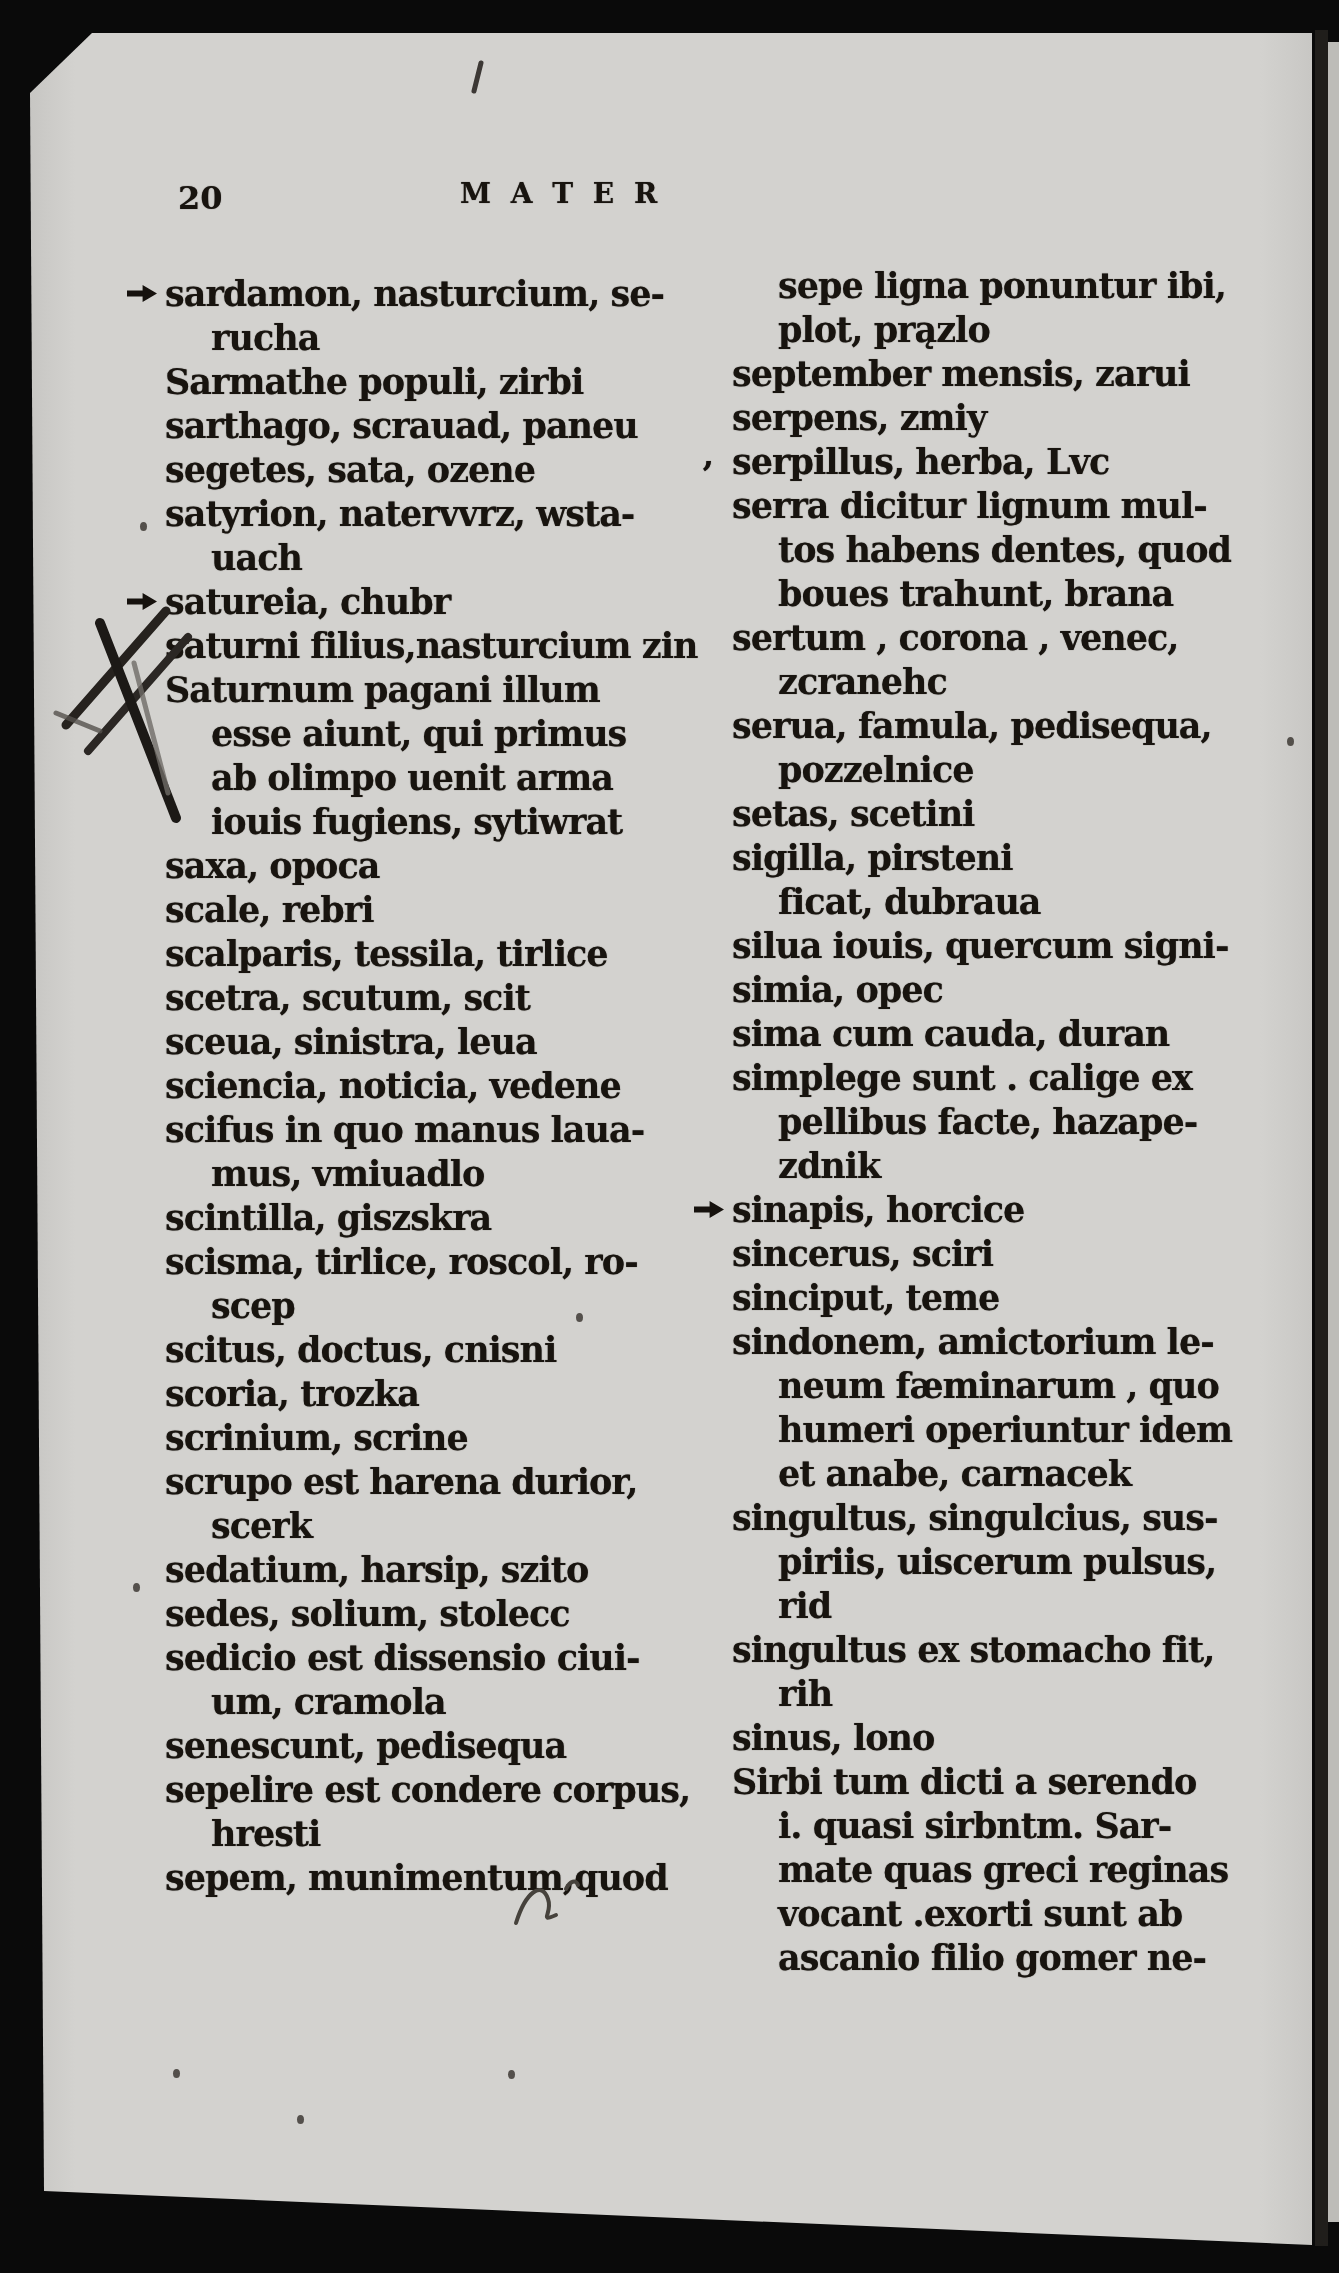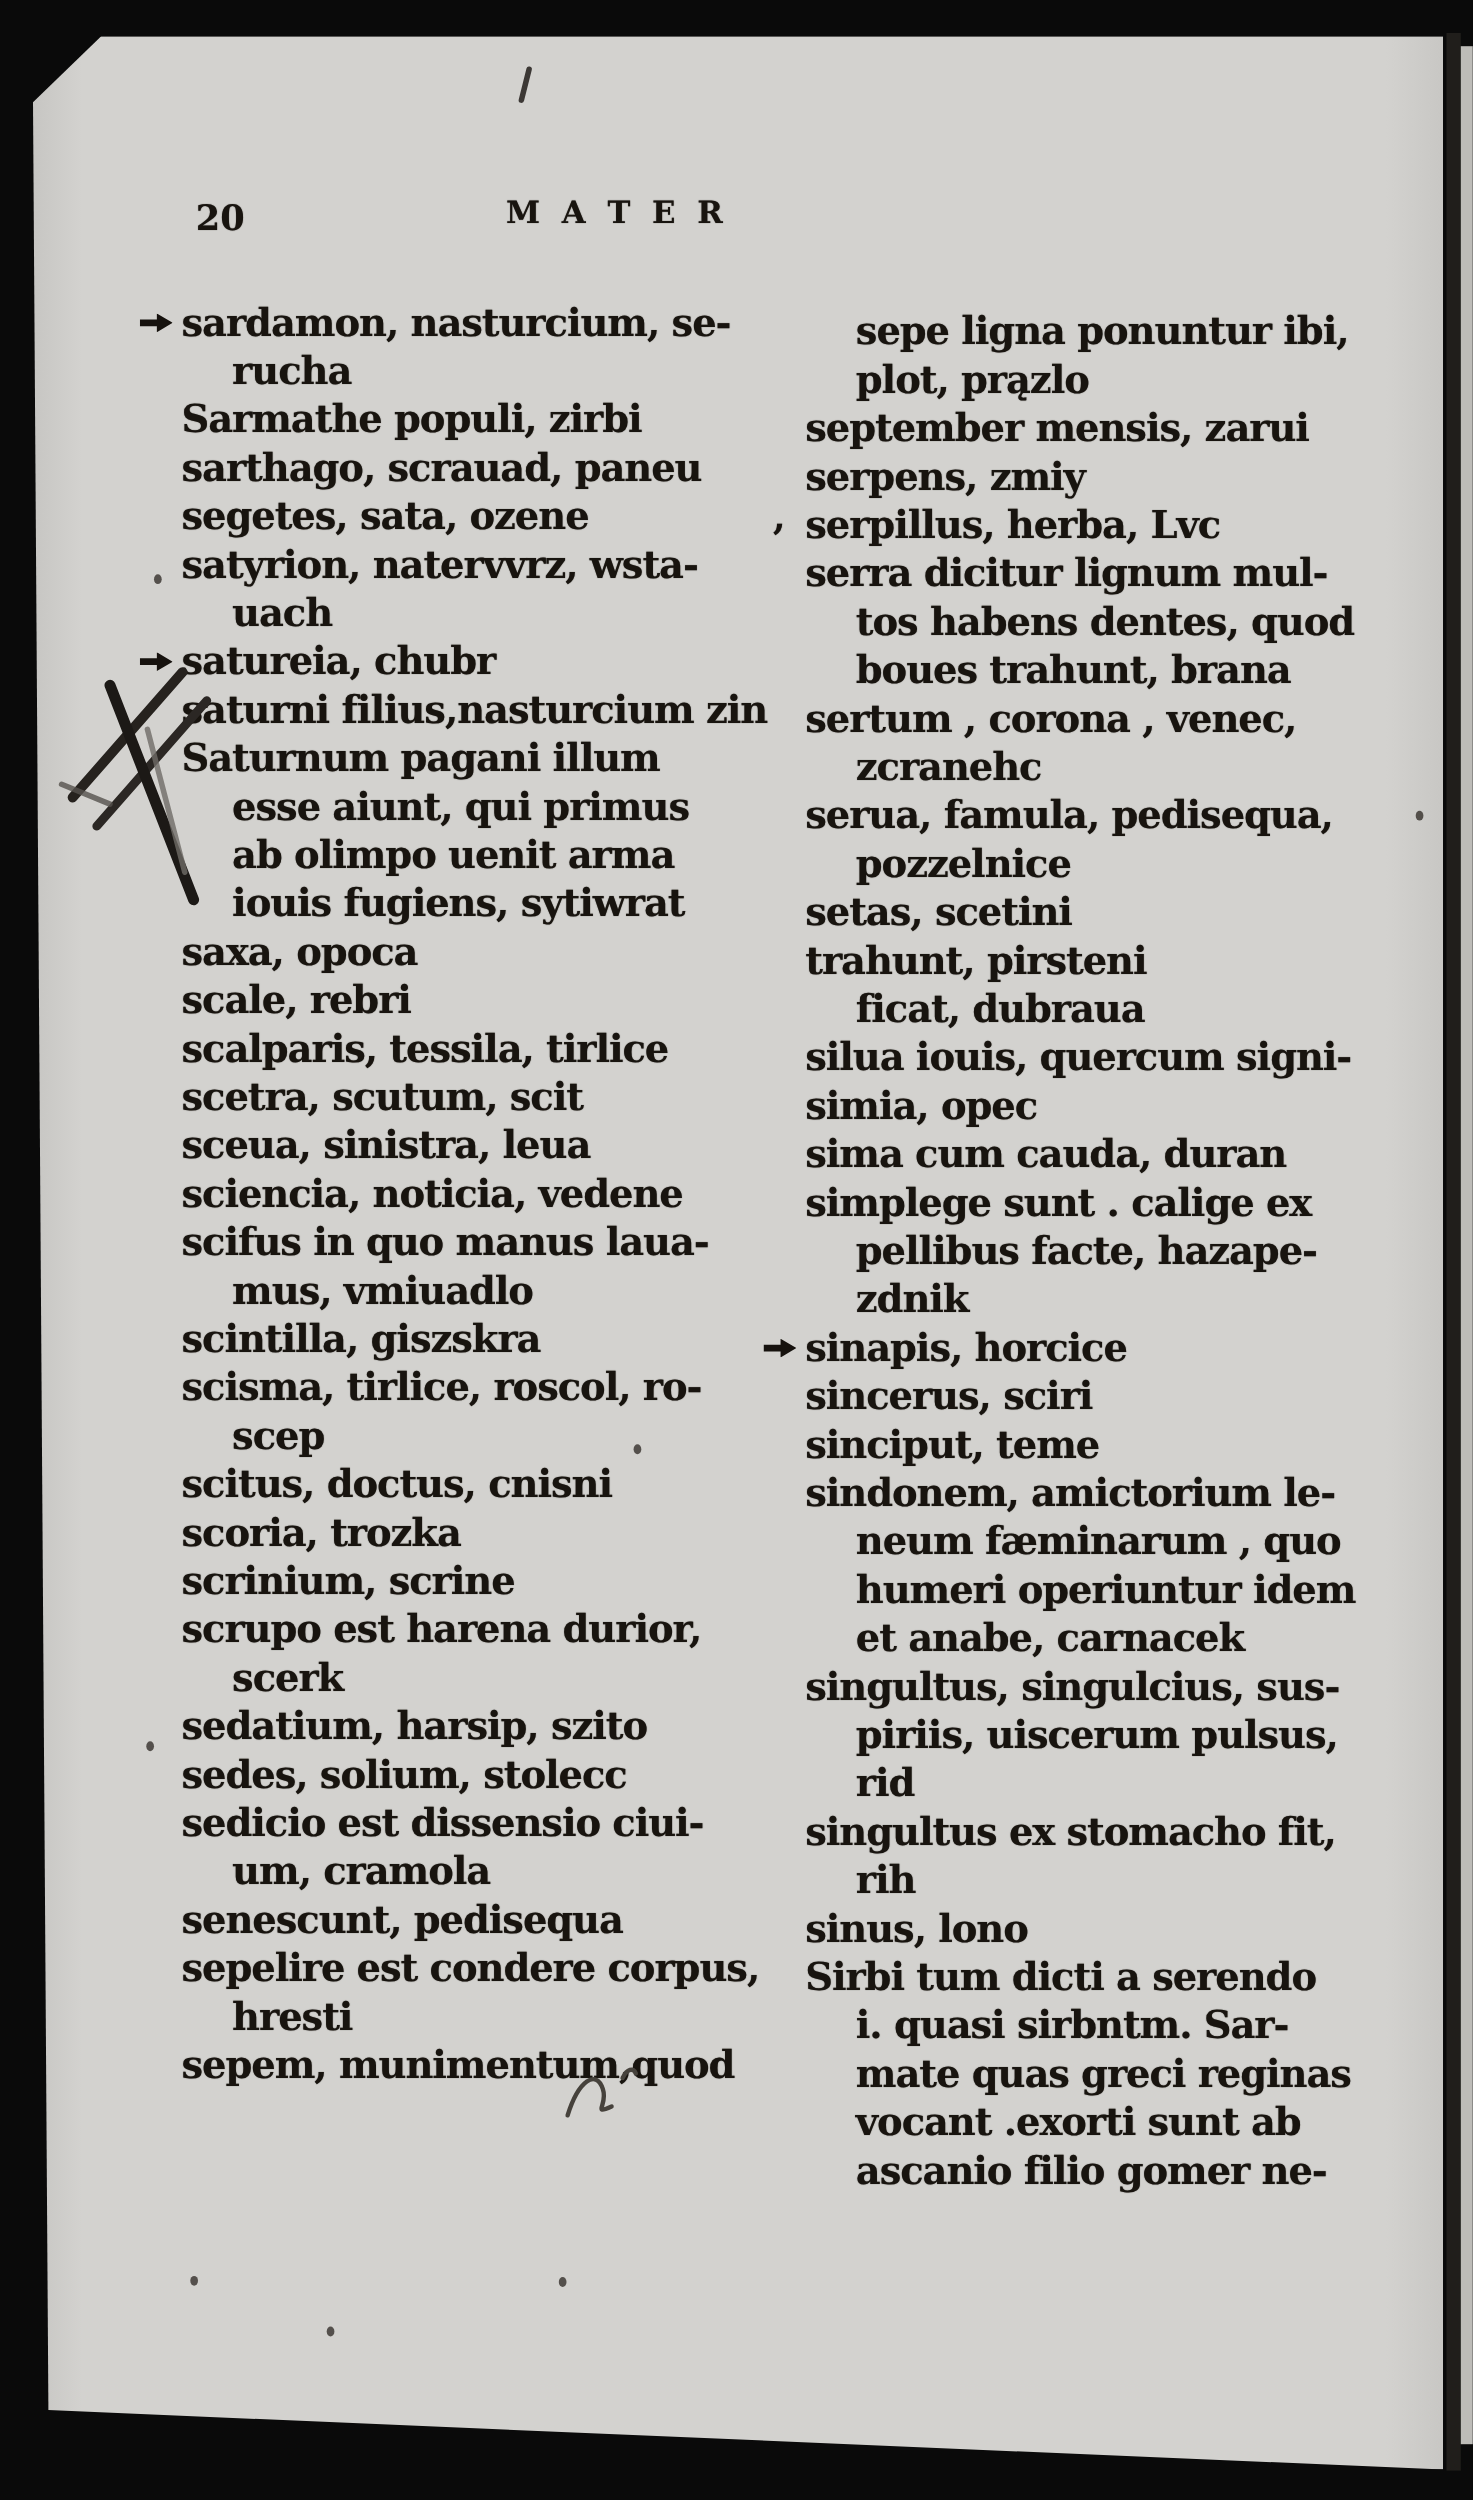--- a/index.html
+++ b/index.html
@@ -27,21 +27,21 @@
     position:absolute;left:430px;top:144px;
     font-size:28px;font-weight:700;letter-spacing:5px;color:var(--ink);
     text-shadow:0 0 1px rgba(20,16,10,.65);
   }
   .col{
     position:absolute;color:var(--ink);
     font-size:35px;font-weight:700;letter-spacing:-1px;
     text-shadow:0 0 1px rgba(20,16,10,.6);
   }
   .col-left{left:135px;top:239px;width:545px;}
-  .col-right{left:702px;top:247px;width:575px;}
+  .col-right{left:702px;top:231px;width:575px;}
   .line{position:relative;height:44px;line-height:44px;white-space:nowrap;}
   .line.ind{padding-left:46px;}
   .mark{position:absolute;}
   .mark-arrow{
     left:-38px;top:13px;width:30px;height:17px;background:#16120e;
     clip-path:polygon(0 32%,52% 32%,52% 0,100% 50%,52% 100%,52% 68%,0 68%);
   }
   .mark-tick{
     left:-30px;top:-8px;font-size:36px;color:#16120e;letter-spacing:0;
   }
@@ -111,21 +111,21 @@
         <div class="line"><span>serpens, zmiy</span></div>
         <div class="line"><span class="mark mark-tick">‚</span><span>serpillus, herba, Lvc</span></div>
         <div class="line"><span>serra dicitur lignum mul-</span></div>
         <div class="line ind"><span>tos habens dentes, quod</span></div>
         <div class="line ind"><span>boues trahunt, brana</span></div>
         <div class="line"><span>sertum , corona , venec,</span></div>
         <div class="line ind"><span>zcranehc</span></div>
         <div class="line"><span>serua, famula, pedisequa,</span></div>
         <div class="line ind"><span>pozzelnice</span></div>
         <div class="line"><span>setas, scetini</span></div>
-        <div class="line"><span>trahunt, pirsteni</span></div>
+        <div class="line"><span>sigilla, pirsteni</span></div>
         <div class="line ind"><span>ficat, dubraua</span></div>
         <div class="line"><span>silua iouis, quercum signi-</span></div>
         <div class="line"><span>simia, opec</span></div>
         <div class="line"><span>sima cum cauda, duran</span></div>
         <div class="line"><span>simplege sunt . calige ex</span></div>
         <div class="line ind"><span>pellibus facte, hazape-</span></div>
         <div class="line ind"><span>zdnik</span></div>
         <div class="line"><span class="mark mark-arrow"></span><span>sinapis, horcice</span></div>
         <div class="line"><span>sincerus, sciri</span></div>
         <div class="line"><span>sinciput, teme</span></div>

